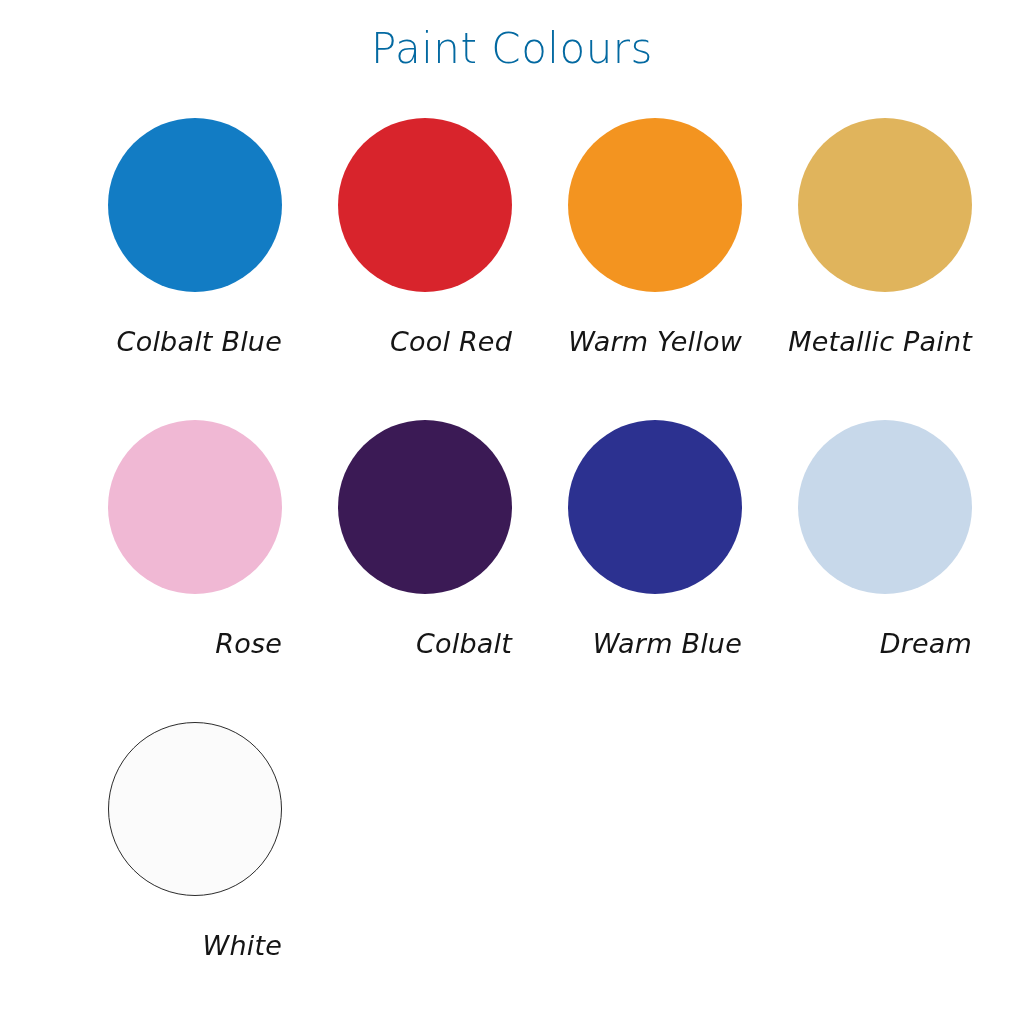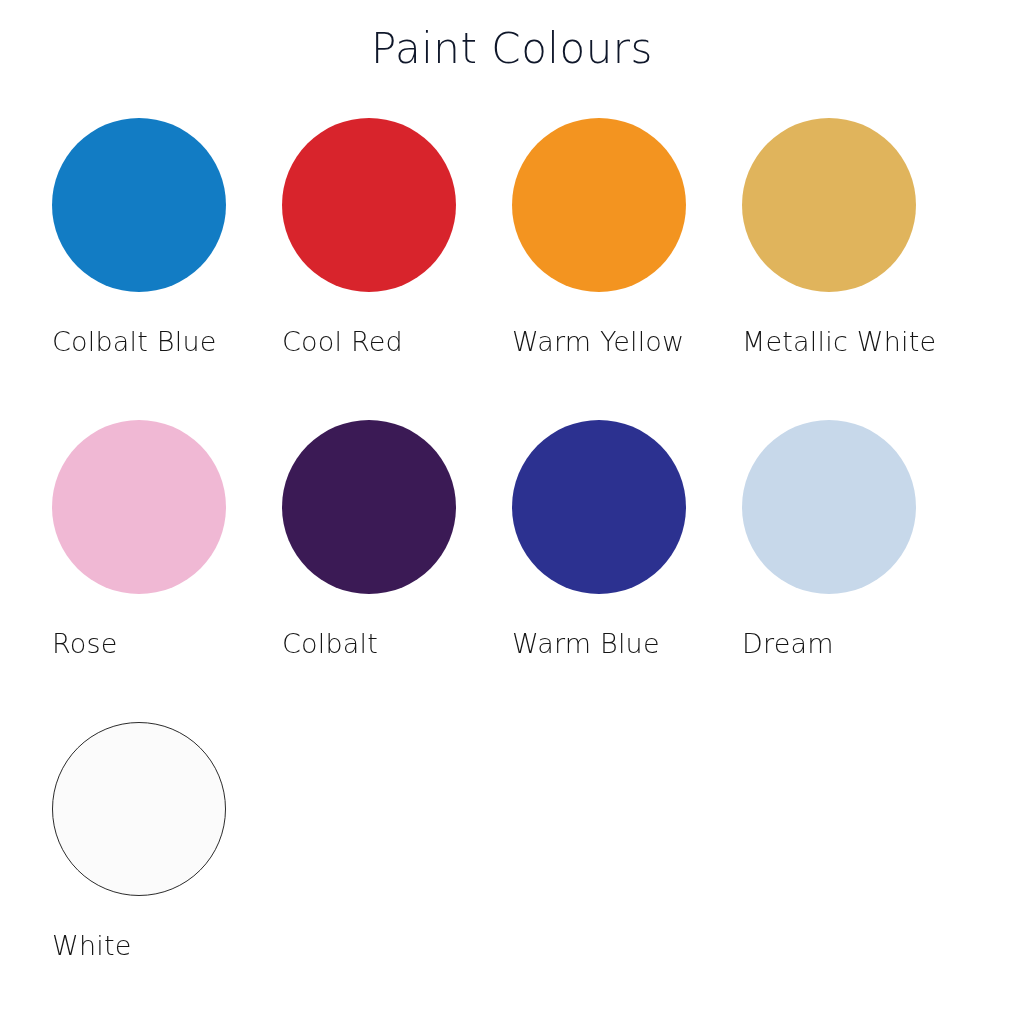--- a/index.html
+++ b/index.html
@@ -26,40 +26,41 @@
   .chart-title {
     position: absolute;
     top: 28px;
     left: 0;
     width: 1024px;
     text-align: center;
     font-size: 42px;
     font-weight: 300;
     letter-spacing: 0.5px;
     line-height: 1;
-    color: #0f172a;
+    color: #0369a1;
   }
 
   .swatch-grid {
     position: absolute;
     top: 118px;
     left: 52px;
     width: 920px;
     display: grid;
     grid-template-columns: repeat(4, 1fr);
     grid-auto-rows: 302px;
     justify-items: center;
     align-items: start;
   }
 
   .swatch-cell {
     display: flex;
     flex-direction: column;
-    align-items: flex-start;
+    align-items: flex-end;
     width: 100%;
+    font-style: italic;
   }
 
   .swatch-dot {
     width: 174px;
     height: 174px;
     border-radius: 50%;
     background: #cccccc;
     flex: 0 0 auto;
   }
 
@@ -95,21 +96,21 @@
       <div class="swatch-cell">
         <div class="swatch-dot" style="background: rgb(216, 36, 44);"></div>
         <div class="swatch-label">Cool Red</div>
       </div>
       <div class="swatch-cell">
         <div class="swatch-dot" style="background: rgb(243, 148, 32);"></div>
         <div class="swatch-label">Warm Yellow</div>
       </div>
       <div class="swatch-cell">
         <div class="swatch-dot" style="background: rgb(224, 180, 92);"></div>
-        <div class="swatch-label">Metallic White</div>
+        <div class="swatch-label">Metallic Paint</div>
       </div>
       <div class="swatch-cell">
         <div class="swatch-dot" style="background: rgb(240, 184, 212);"></div>
         <div class="swatch-label">Rose</div>
       </div>
       <div class="swatch-cell">
         <div class="swatch-dot" style="background: rgb(59, 26, 85);"></div>
         <div class="swatch-label">Colbalt</div>
       </div>
       <div class="swatch-cell">

